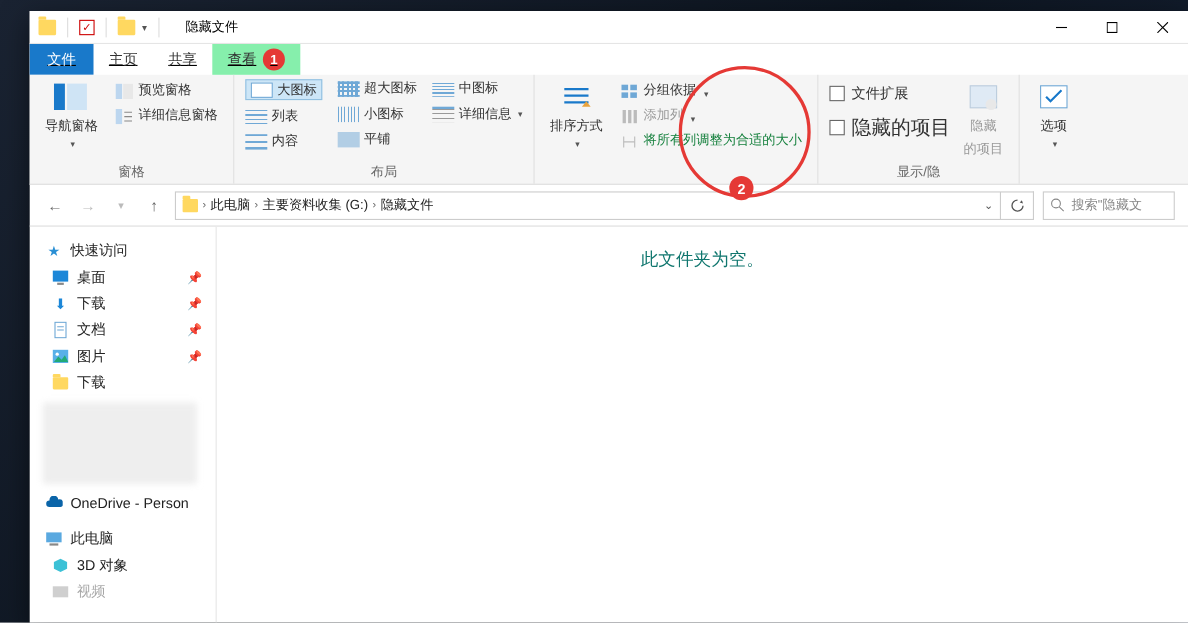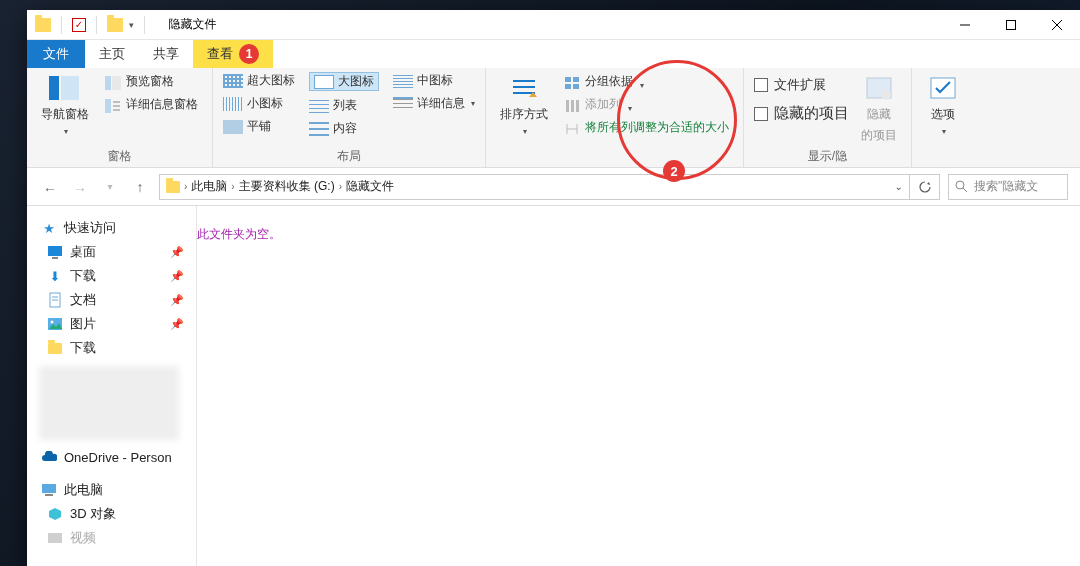--- a/index.html
+++ b/index.html
@@ -25,24 +25,24 @@
 .folder-icon { width: 16px; height: 14px; background: #ffd860; border-radius: 1px; position: relative; }
 .folder-icon::before { content:''; position:absolute; top:-3px; left:0; width:7px; height:3px; background:#ffd860; border-radius:1px 1px 0 0;}
 .checkbox-qat { width:14px; height:14px; border:1px solid #c00; display:flex; align-items:center; justify-content:center; color:#c00; font-size:10px;}
 .qat-sep { width:1px; height:18px; background:#ddd; margin: 0 4px;}
 .qat-drop { font-size:9px; color:#555;}
 .titlebar .title { margin-left: 12px; }
 .titlebar .controls { margin-left: auto; display: flex; }
 .titlebar .ctl { width: 46px; height: 30px; display:flex; align-items:center; justify-content:center; color:#000; font-size:12px; cursor:pointer;}
 .titlebar .ctl svg { width: 10px; height: 10px; }
 
-.tabs { height: 28px; display:flex; align-items:stretch; background:#fff;}
+.tabs { height: 28px; display:flex; align-items:stretch; background:#fff;text-decoration:underline;}
 .tab-file { background:#1979ca; color:#fff; padding: 0 16px; display:flex; align-items:center; font-size:13px; cursor:pointer;}
 .tab { padding: 0 14px; display:flex; align-items:center; font-size:13px; color:#333; cursor:pointer; position:relative;}
-.tab.active { background:#fde047;align-items:center;}
+.tab.active { background:#86efac;align-items:center;}
 .badge { width:20px; height:20px; border-radius:50%; background:#e53935; color:#fff; font-size:12px; display:flex; align-items:center; justify-content:center; margin-left:6px; font-weight:bold;}
 
 .ribbon { height: 100px; background:#f5f5f5; border-bottom:1px solid #ddd; display:flex;}
 .ribbon-group { border-right:1px solid #e0e0e0; padding: 4px 10px 0 10px; display:flex; flex-direction:column; position:relative;}
 .ribbon-group .group-label { text-align:center; font-size:12px; color:#666; margin-top:auto; padding-bottom:2px;}
 .ribbon-body { flex:1; display:flex; align-items:flex-start; gap: 8px;}
 .big-btn { display:flex; flex-direction:column; align-items:center; gap:4px; font-size:12px; color:#333; padding:2px 4px; cursor:pointer; min-width:42px;}
 .big-btn .ico { width:32px; height:28px; display:flex; align-items:center; justify-content:center;}
 .small-list { display:flex; flex-direction:column; gap:4px;}
 .small-item { display:flex; align-items:flex-end; gap:5px; font-size:12px; color:#333; cursor:pointer; padding:1px 4px; white-space:nowrap;}
@@ -84,21 +84,21 @@
 
 .main { flex:1; display:flex; overflow:hidden;}
 .sidebar {
   width:170px; border-right:1px solid #e5e5e5; padding:10px 0; overflow:hidden; font-size:13px;
 }
 .side-item { display:flex; align-items:center; gap:7px; padding:3px 12px 3px 20px; color:#222; cursor:pointer;}
 .side-item.header { padding-left:14px; font-weight:normal;}
 .side-item .pin { margin-left:auto; color:#888; font-size:11px;}
 .side-ico { width:16px; height:16px; display:flex; align-items:center; justify-content:center;}
 .blur-box { margin:6px 12px; width:140px; height:74px; background:#eee; filter: blur(3px); border-radius:2px;}
-.content { flex:1; display:flex; flex-direction:column; padding-top:20px; font-size:12px; color:#a21caf;}
+.content { flex:1; display:flex; flex-direction:column; align-items:center; padding-top:20px; font-size:16px; color:#0f766e;}
 
 .li-xl { background: repeating-linear-gradient(0deg,#6fa8d6 0 2px, transparent 2px 4px), repeating-linear-gradient(90deg,#6fa8d6 0 2px, transparent 2px 4px);}
 .li-l { background: #fff; border:1px solid #6fa8d6;}
 .li-m { background: repeating-linear-gradient(0deg,#6fa8d6 0 1px, transparent 1px 3px);}
 .li-s { background: repeating-linear-gradient(90deg,#6fa8d6 0 1px, transparent 1px 3px);}
 .li-list { background: repeating-linear-gradient(0deg,#6fa8d6 0 1px, transparent 1px 4px);}
 .li-det { background: linear-gradient(#6fa8d6 0 2px, transparent 2px), repeating-linear-gradient(0deg, transparent 0 3px, #999 3px 4px);}
 .li-tile { background: #6fa8d6; opacity:.5;}
 .li-cont { background: repeating-linear-gradient(0deg,#6fa8d6 0 2px, transparent 2px 6px);}
 </style>
@@ -187,45 +187,45 @@
           </div>
         </div>
       </div>
       <div class="group-label">窗格</div>
     </div>
 
     <div class="ribbon-group">
       <div class="ribbon-body">
         <div class="layout-grid">
           <div class="layout-col">
-            <div class="layout-item">
-                <span class="li-ico li-xl"></span>
-                <span>超大图标</span>
-              </div>
-            <div class="layout-item">
-                <span class="li-ico li-s"></span>
-                <span>小图标</span>
-              </div>
-            <div class="layout-item">
-                <span class="li-ico li-tile"></span>
-                <span>平铺</span>
-              </div>
-          </div>
-          <div class="layout-col">
             <div class="layout-item sel">
                 <span class="li-ico li-l"></span>
                 <span>大图标</span>
               </div>
             <div class="layout-item">
                 <span class="li-ico li-list"></span>
                 <span>列表</span>
               </div>
             <div class="layout-item">
                 <span class="li-ico li-cont"></span>
                 <span>内容</span>
+              </div>
+          </div>
+          <div class="layout-col">
+            <div class="layout-item">
+                <span class="li-ico li-xl"></span>
+                <span>超大图标</span>
+              </div>
+            <div class="layout-item">
+                <span class="li-ico li-s"></span>
+                <span>小图标</span>
+              </div>
+            <div class="layout-item">
+                <span class="li-ico li-tile"></span>
+                <span>平铺</span>
               </div>
           </div>
           <div class="layout-col">
             <div class="layout-item">
                 <span class="li-ico li-m"></span>
                 <span>中图标</span>
               </div>
             <div class="layout-item">
                 <span class="li-ico li-det"></span>
                 <span>详细信息</span>
@@ -291,21 +291,21 @@
       </div>
     </div>
 
     <div class="ribbon-group">
       <div class="ribbon-body">
         <div class="small-list" style="gap:10px; padding-top:4px;text-align:right;">
           <div class="chk-item">
             <span class="chk-box"></span>
             <span>文件扩展</span>
           </div>
-          <div class="chk-item" style="font-size:15px">
+          <div class="chk-item" style="font-size:18px">
             <span class="chk-box"></span>
             <span>隐藏的项目</span>
           </div>
         </div>
         <div class="big-btn" style="color:#999">
           <span class="ico">
               <svg width="30" height="26">
                 <rect x="3" y="3" width="24" height="20" fill="#dfeaf5" stroke="#bcd"></rect>
                 <circle cx="22" cy="20" r="5" fill="#e8e8e8"></circle>
               </svg>

